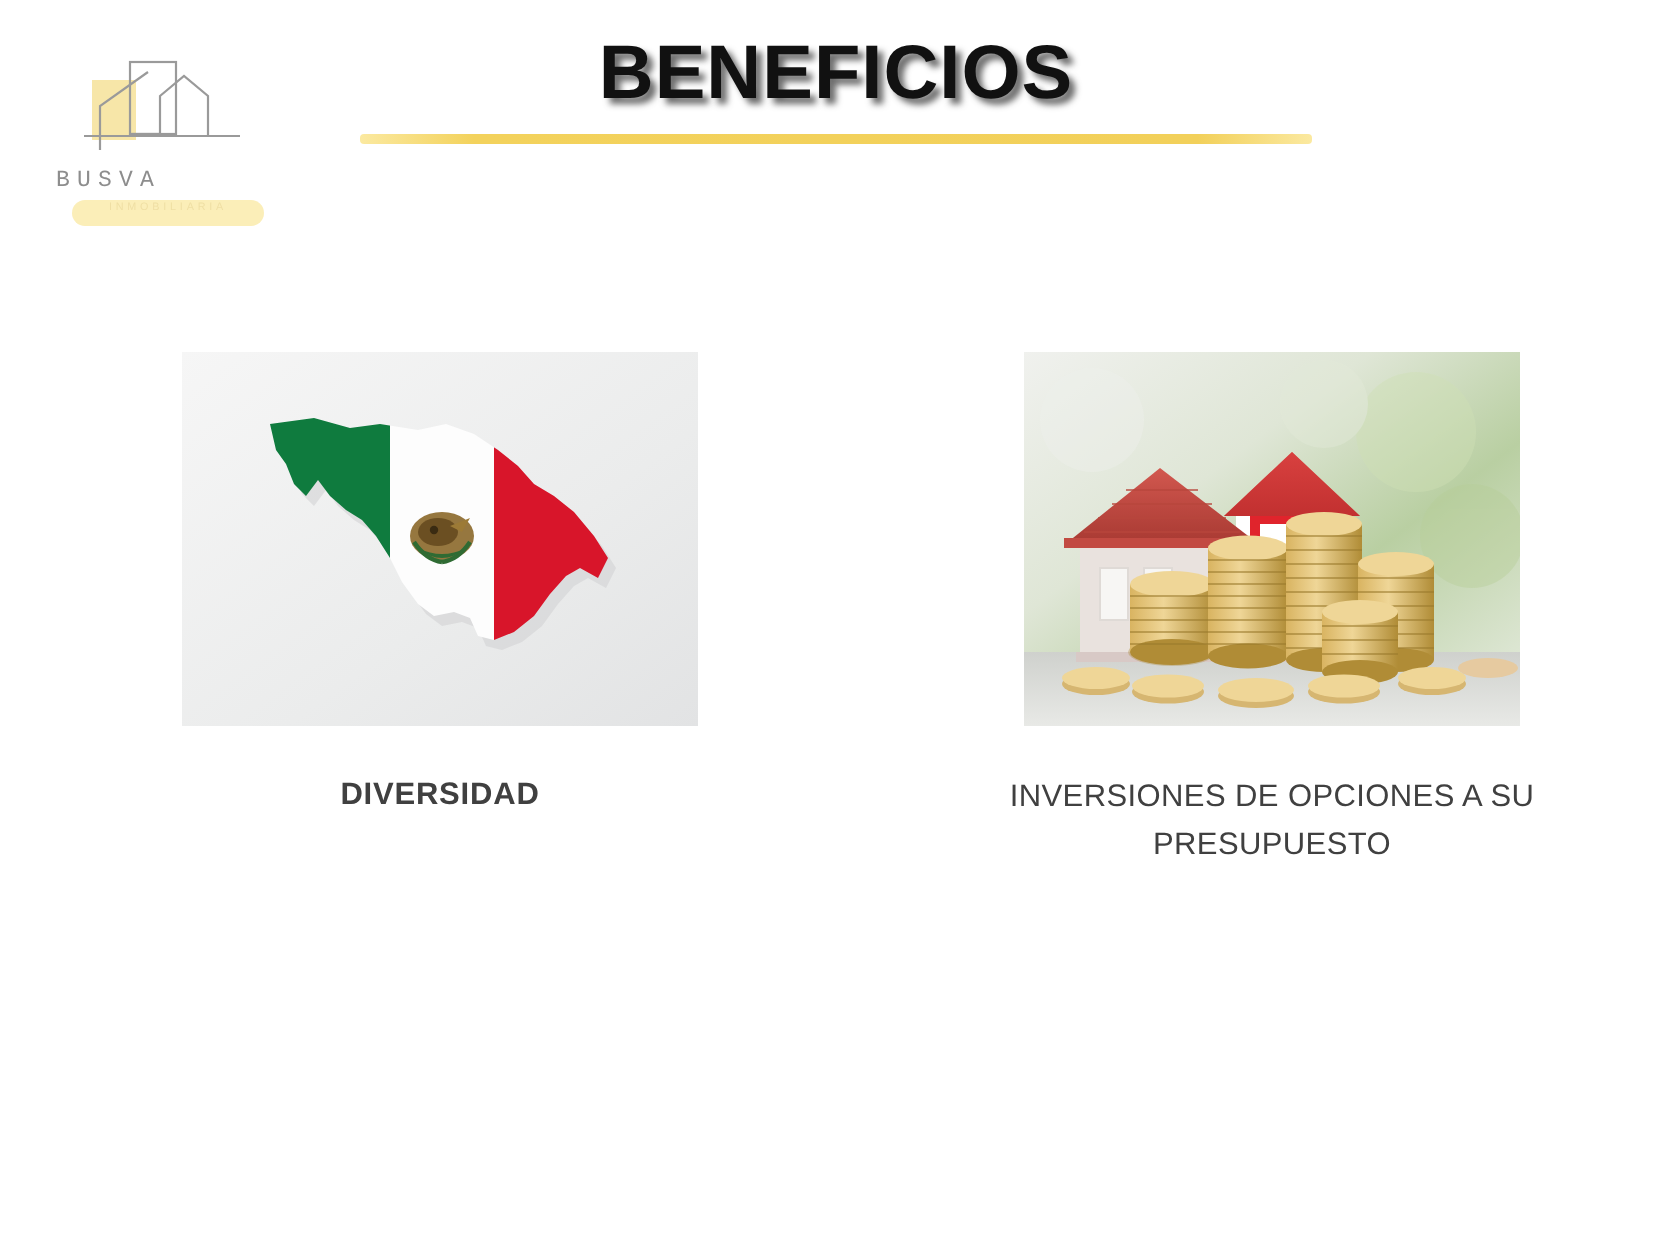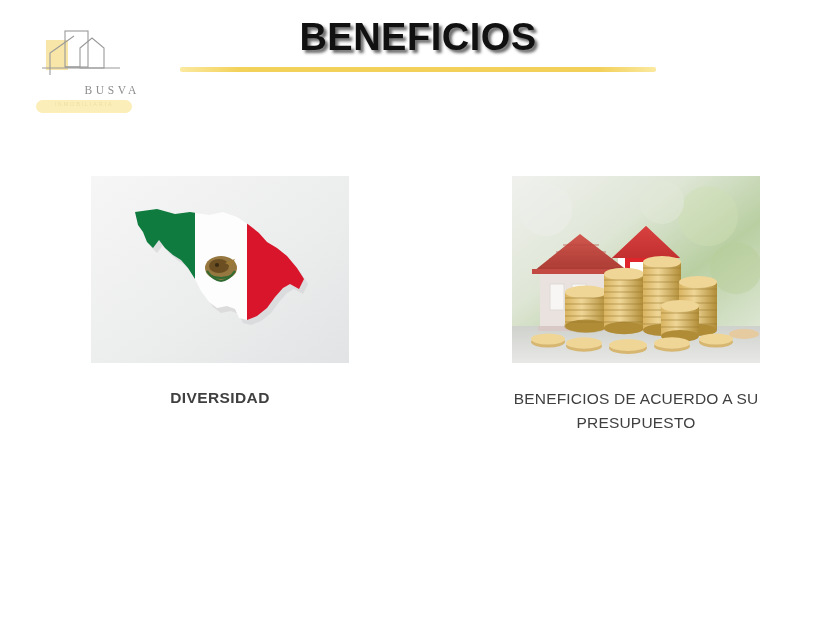--- a/index.html
+++ b/index.html
@@ -31,26 +31,26 @@
     left: 0;
     top: 0;
     width: 112px;
     height: 58px;
   }
   .logo-name {
     position: absolute;
     left: 0;
     top: 58px;
     width: 112px;
-    text-align: right;
+    text-align: left;
     font-size: 11.5px;
     letter-spacing: 3.6px;
     color: #8d8d8d;
     font-weight: 400;
-    font-family: Liberation Serif, serif;
+    font-family: Liberation Mono, monospace;
   }
   .logo-tagwrap {
     position: absolute;
     left: 8px;
     top: 74px;
     width: 96px;
     height: 13px;
     background: #fbeeb8;
     border-radius: 7px;
   }
@@ -386,18 +386,18 @@
               <ellipse cx="204" cy="166" rx="17" ry="5.5" fill="#d6b671"></ellipse>
               <ellipse cx="204" cy="163" rx="17" ry="5.5" fill="#efd697"></ellipse>
               <ellipse cx="232" cy="158" rx="15" ry="5" fill="#e6caa0"></ellipse>
             </g>
           </g>
         </svg>
       </div>
     </div>
 
     <div class="caption">
-      <div class="caption-body">BENEFICIOS DE ACUERDO A SU
+      <div class="caption-body">INVERSIONES DE OPCIONES A SU
 PRESUPUESTO</div>
     </div>
   </div>
 
 </div>
 
 </body></html>

